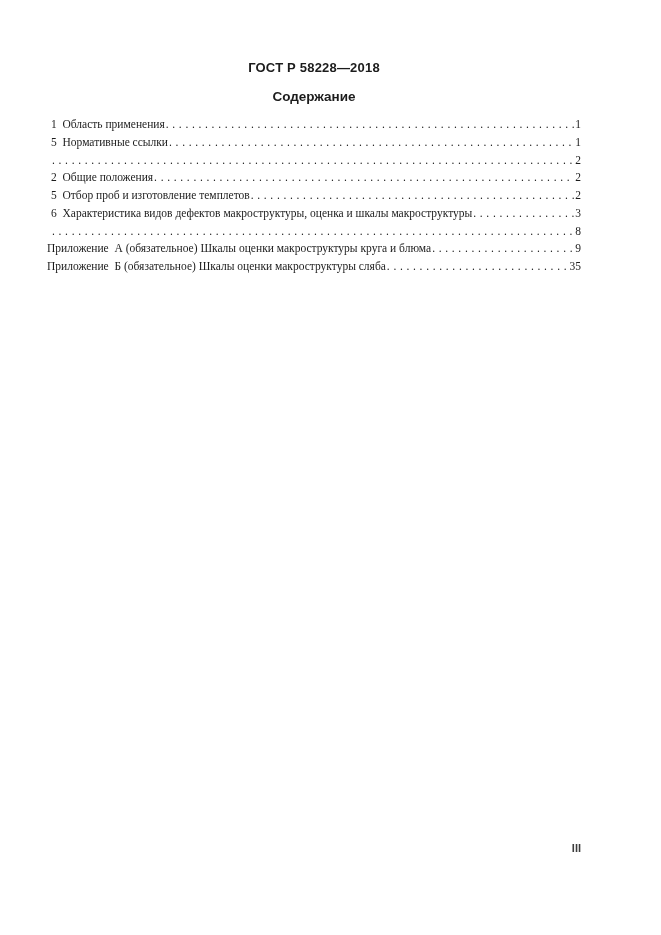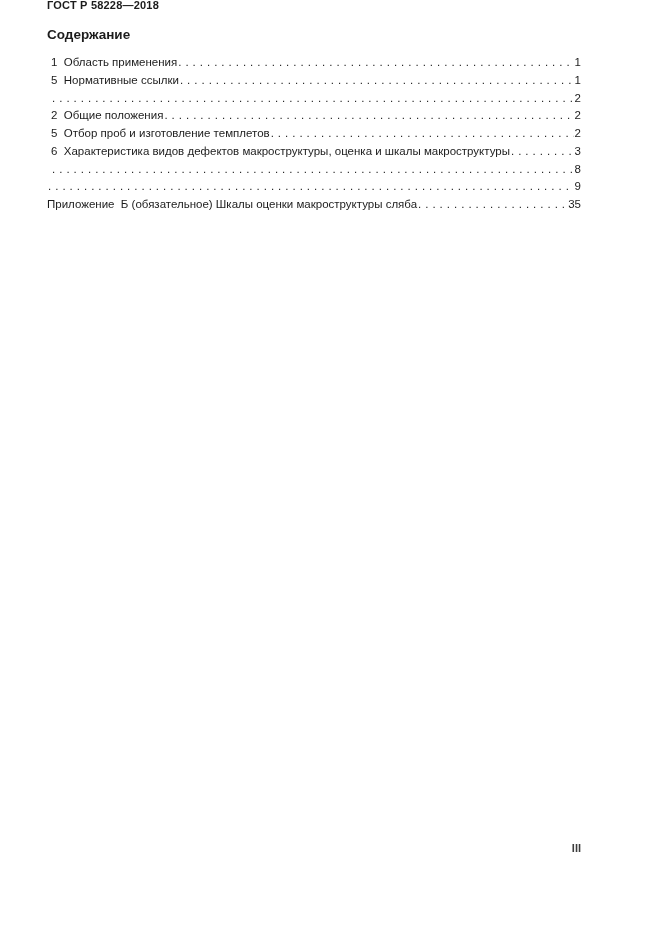--- a/index.html
+++ b/index.html
@@ -15,41 +15,44 @@
     position: relative;
     overflow: hidden;
   }
   .page {
     position: absolute;
     inset: 0;
     padding: 0 80px 0 47px;
     box-sizing: border-box;
   }
   .doc-number {
-    text-align: left;
+    margin-top: 62px;
+    text-align: center;
     font-weight: bold;
-    font-size: 11px;
+    font-size: 13px;
     line-height: 11px;
     letter-spacing: 0.2px;
     white-space: pre;
   }
   .title {
     margin: 17px 0 0 0;
+    text-align: center;
     font-weight: bold;
     font-size: 13.5px;
     line-height: 14px;
   }
   .toc {
     margin-top: 12px;
     font-size: 11.5px;
   }
   .toc-row {
     display: flex;
     align-items: baseline;
     line-height: 17.75px;
+    font-family: Liberation Serif, serif;
   }
   .toc-row.numbered {
     padding-left: 4px;
   }
   .toc-label {
     flex: 0 0 auto;
     white-space: pre;
   }
   .toc-dots {
     flex: 1 1 auto;
@@ -109,20 +112,21 @@
       <div class="toc-row numbered">
         <span class="toc-label">6  Характеристика видов дефектов макроструктуры, оценка и шкалы макроструктуры</span>
         <span class="toc-dots" aria-hidden="true">. . . . . . . . . . . . . . . . . . . . . . . . . . . . . . . . . . . . . . . . . . . . . . . . . . . . . . . . . . . . . . . . . . . . . . . . . . . . . . . . . . . . . . . . . . . . . . . . . . . . . . . . . . . . . . . . . . . . . . . . . . . . . . . . . . . . . . . . . . . . . . . . . . . . . . . . . . . . . . . . . . . . . . . . . . . . . . . . . . . . . . . . . . . . . . . . . . . . . . . . </span>
         <span class="toc-page">3</span>
       </div>
       <div class="toc-row numbered">
         <span class="toc-dots" aria-hidden="true">. . . . . . . . . . . . . . . . . . . . . . . . . . . . . . . . . . . . . . . . . . . . . . . . . . . . . . . . . . . . . . . . . . . . . . . . . . . . . . . . . . . . . . . . . . . . . . . . . . . . . . . . . . . . . . . . . . . . . . . . . . . . . . . . . . . . . . . . . . . . . . . . . . . . . . . . . . . . . . . . . . . . . . . . . . . . . . . . . . . . . . . . . . . . . . . . . . . . . . . . </span>
         <span class="toc-page">8</span>
       </div>
       <div class="toc-row">
+        <span class="toc-label">Приложение  А (обязательное) Шкалы оценки макроструктуры круга и блюма</span>
         <span class="toc-dots" aria-hidden="true">. . . . . . . . . . . . . . . . . . . . . . . . . . . . . . . . . . . . . . . . . . . . . . . . . . . . . . . . . . . . . . . . . . . . . . . . . . . . . . . . . . . . . . . . . . . . . . . . . . . . . . . . . . . . . . . . . . . . . . . . . . . . . . . . . . . . . . . . . . . . . . . . . . . . . . . . . . . . . . . . . . . . . . . . . . . . . . . . . . . . . . . . . . . . . . . . . . . . . . . . </span>
         <span class="toc-page">9</span>
       </div>
       <div class="toc-row">
         <span class="toc-label">Приложение  Б (обязательное) Шкалы оценки макроструктуры сляба</span>
         <span class="toc-dots" aria-hidden="true">. . . . . . . . . . . . . . . . . . . . . . . . . . . . . . . . . . . . . . . . . . . . . . . . . . . . . . . . . . . . . . . . . . . . . . . . . . . . . . . . . . . . . . . . . . . . . . . . . . . . . . . . . . . . . . . . . . . . . . . . . . . . . . . . . . . . . . . . . . . . . . . . . . . . . . . . . . . . . . . . . . . . . . . . . . . . . . . . . . . . . . . . . . . . . . . . . . . . . . . . </span>
         <span class="toc-page">35</span>
       </div>
     </div>
 

